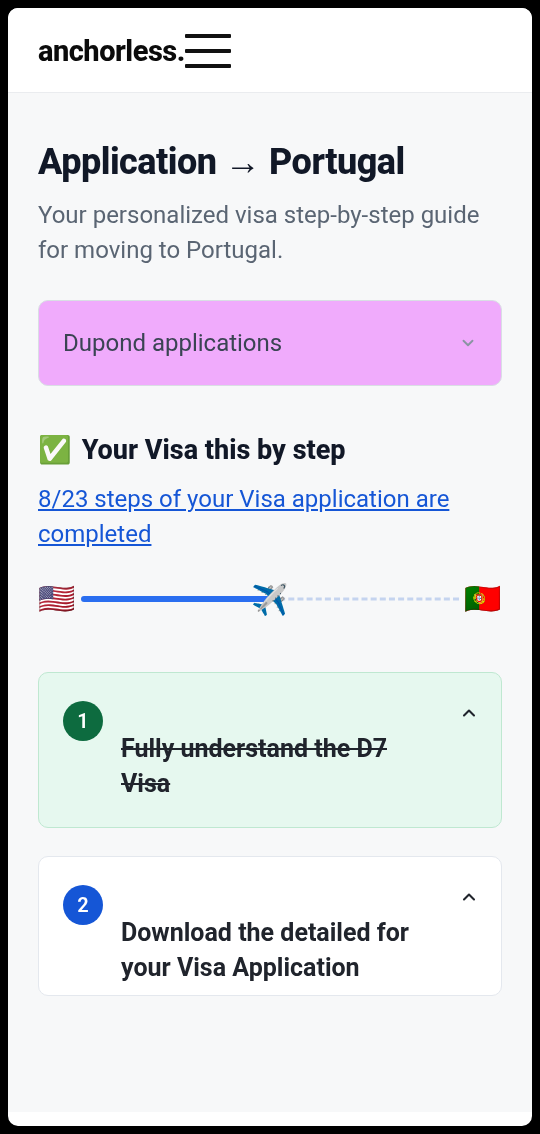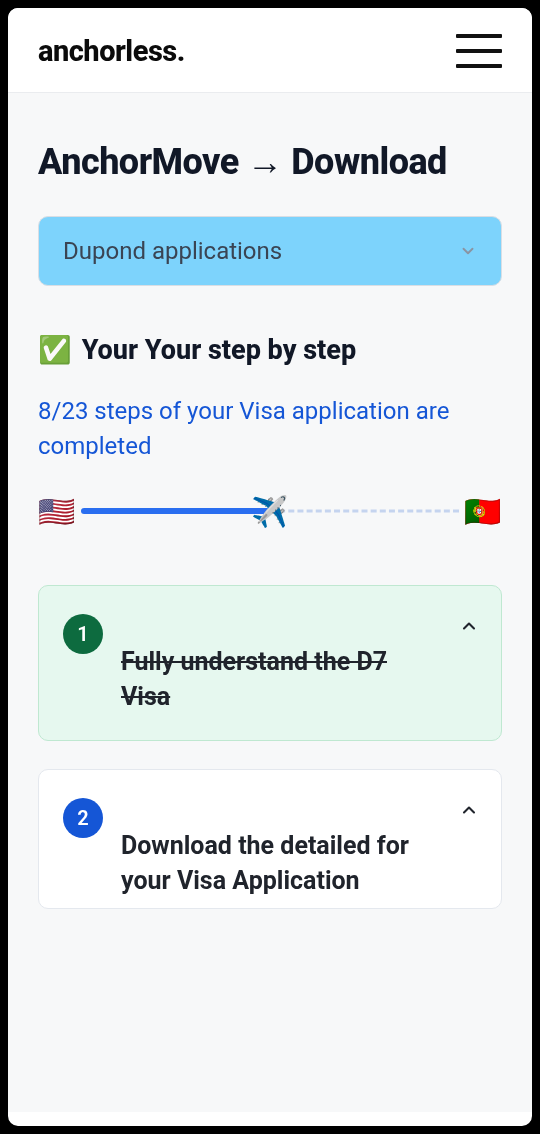--- a/index.html
+++ b/index.html
@@ -1,30 +1,30 @@
 <!DOCTYPE html>
 <html><head>
 <meta charset="utf-8">
 <style>
   * { box-sizing: border-box; margin: 0; padding: 0; }
   html, body { width: 540px; height: 1134px; overflow: hidden; font-family: -apple-system, BlinkMacSystemFont, "Segoe UI", Roboto, Helvetica, Arial, sans-serif; }
   body { background: #000; }
   .frame { position: absolute; inset: 0; border: 8px solid #000; border-radius: 18px; background: #fff; overflow: hidden; }
-  .header { display: flex; align-items: center; justify-content: space-between; padding: 26px 30px 24px 30px; border-bottom: 1px solid #eaecef; background: #fff; }
+  .header { display: flex; align-items: center; justify-content: flex-start; padding: 26px 30px 24px 30px; border-bottom: 1px solid #eaecef; background: #fff; }
   .logo { font-weight: 800; font-size: 29px; letter-spacing: -0.5px; color: #0b0b0b; }
   .hamburger { width: 46px; height: 34px; display: flex; flex-direction: column; justify-content: space-between; cursor: pointer; }
   .hamburger span { display: block; height: 4px; background: #111; border-radius: 1px; }
   .page { background: #f7f8f9; padding: 48px 30px 0 30px; height: calc(100% - 99px); overflow: hidden; }
   .title { font-size: 36px; font-weight: 800; color: #111827; letter-spacing: -0.5px; line-height: 1.2; }
   .subtitle { margin-top: 14px; font-size: 24px; color: #5a6573; line-height: 1.45; }
-  .select { margin-top: 32px; background: #7dd3fc; border: 1px solid #d9dee4; border-radius: 10px; padding: 20px 24px; display: flex; align-items: center; justify-content: space-between; font-size: 24px; color: #3a4453; cursor: pointer; }
+  .select { margin-top: 32px; background: #f0abfc; border: 1px solid #d9dee4; border-radius: 10px; padding: 28px 24px; display: flex; align-items: center; justify-content: space-between; font-size: 24px; color: #3a4453; cursor: pointer; }
   .chevron { width: 18px; height: 18px; }
   .section-title { margin-top: 48px; font-size: 27px; font-weight: 800; color: #111827; display: flex; align-items: center; gap: 10px; }
   .check-emoji { font-size: 27px; }
-  .progress-text { margin-top: 28px; font-size: 24px; color: #1556d6; line-height: 1.45; }
+  .progress-text { margin-top: 16px; font-size: 24px; color: #1556d6; line-height: 1.45; text-decoration: underline; }
   .progress-bar { margin-top: 30px; display: flex; align-items: center; gap: 0; }
   .flag { font-size: 30px; }
   .track-wrap { flex: 1; position: relative; height: 30px; margin: 0 6px; }
   .track-done { position: absolute; left: 0; top: 50%; transform: translateY(-50%); height: 6px; background: #2a6ef0; border-radius: 4px; z-index: 1; }
   .track-rest { position: absolute; right: 0; top: 50%; transform: translateY(-50%); height: 0; border-top: 3px dashed #c5d4ef; z-index: 0; }
   .plane { position: absolute; top: 50%; transform: translate(-50%, -50%); font-size: 30px; z-index: 2; }
   .card { margin-top: 56px; border-radius: 10px; padding: 26px 24px 26px 24px; display: flex; align-items: flex-start; gap: 18px; position: relative; }
   .card-green { background: #e6f8ef; border: 1px solid #bfe8d1; }
   .card-white { background: #fff; border: 1px solid #e4e8ee; margin-top: 28px; padding-bottom: 10px; }
   .num-badge { width: 40px; height: 40px; border-radius: 50%; display: flex; align-items: center; justify-content: center; color: #fff; font-weight: 600; font-size: 20px; flex-shrink: 0; margin-top: 2px; }
@@ -45,32 +45,33 @@
     <div class="logo">anchorless.</div>
     <div class="hamburger">
       <span></span>
         <span></span>
         <span></span>
     </div>
   </div>
 
   <div class="page">
 
-    <h1 class="title">AnchorMove → Download</h1>
+    <h1 class="title">Application → Portugal</h1>
+    <p class="subtitle">Your personalized visa step-by-step guide for moving to Portugal.</p>
 
     <div class="select">
       <span>Dupond applications</span>
       <svg class="chevron" viewBox="0 0 24 24" fill="none" stroke="#8a94a3" stroke-width="2.5" stroke-linecap="round" stroke-linejoin="round">
           <polyline points="6 9 12 15 18 9"></polyline>
         </svg>
     </div>
 
     <h2 class="section-title">
       <span class="check-emoji">✅</span>
-      <span>Your Your step by step</span>
+      <span>Your Visa this by step</span>
     </h2>
 
     <p class="progress-text">8/23 steps of your Visa application are completed</p>
 
     <div class="progress-bar">
       <span class="flag">🇺🇸</span>
       <div class="track-wrap">
         <div class="track-done" id="track-done" style="width: 50%;"></div>
         <div class="track-rest" id="track-rest" style="width: 50%;"></div>
         <span class="plane" id="plane" style="left: 50%;">✈️</span>

